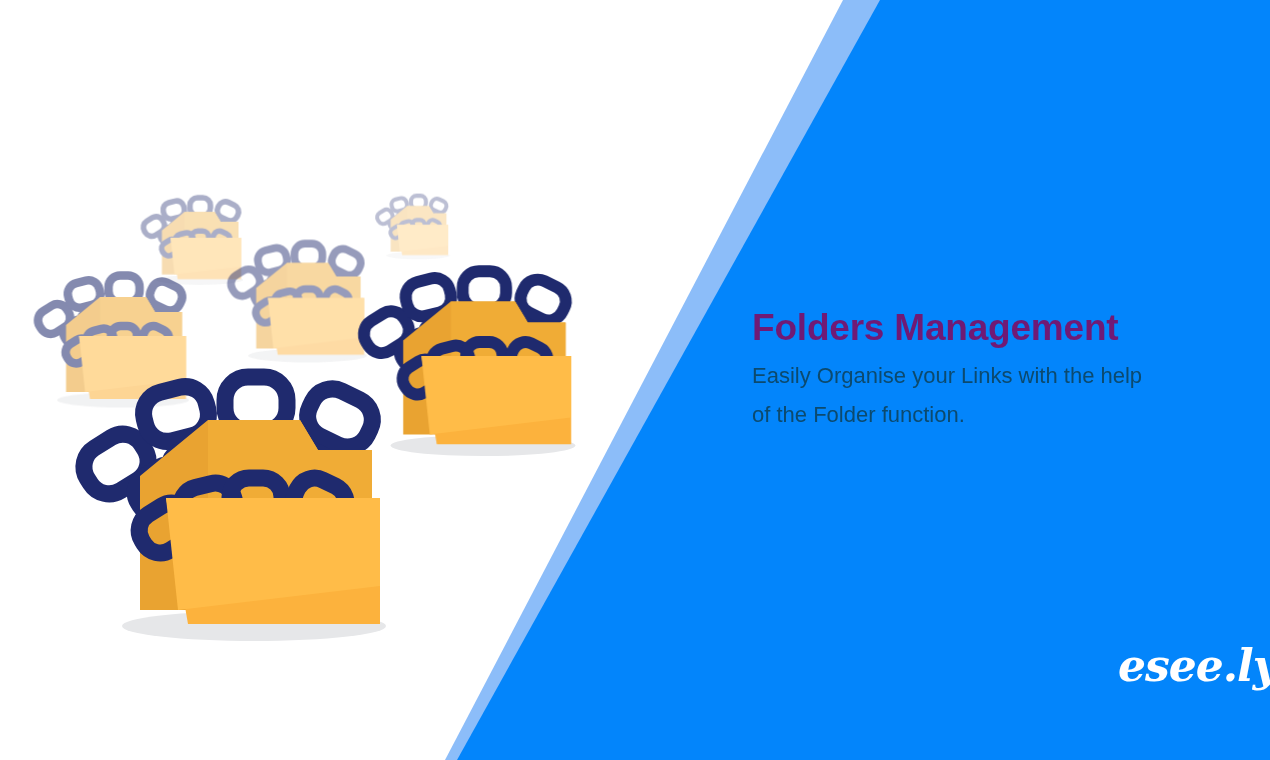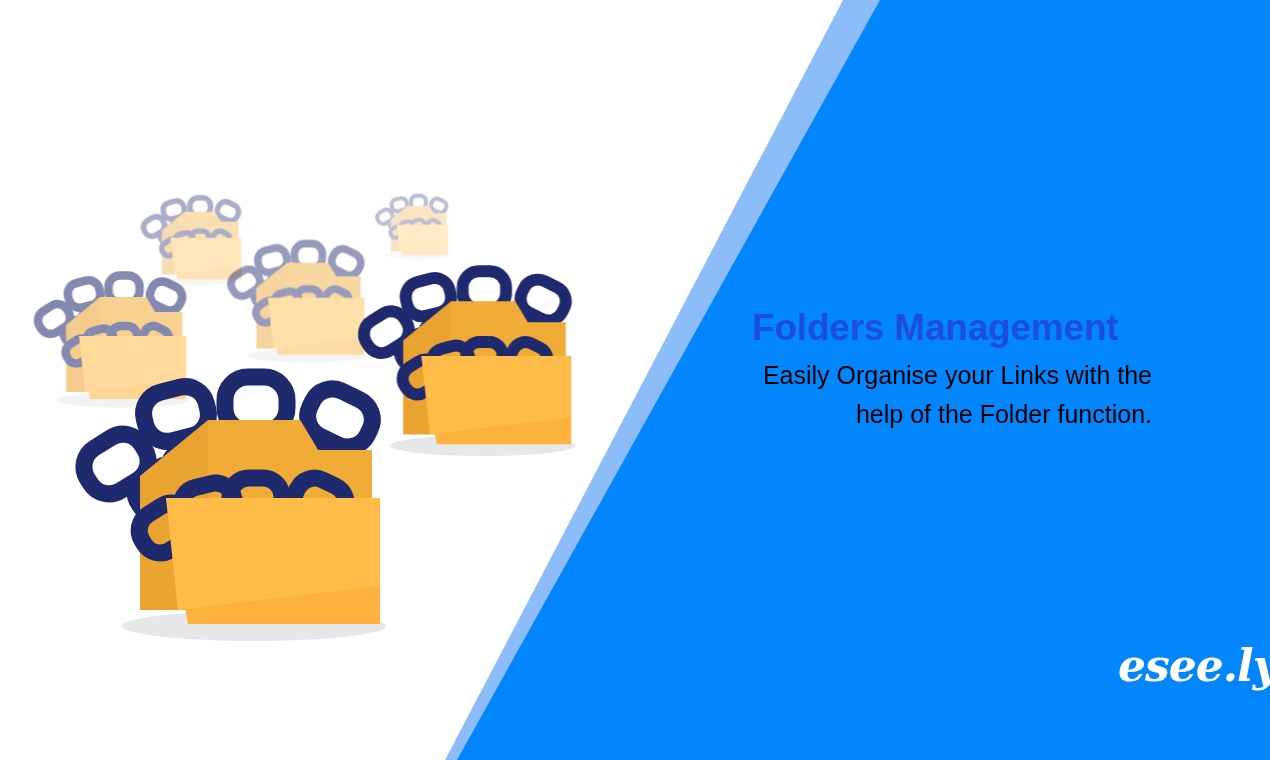--- a/index.html
+++ b/index.html
@@ -38,32 +38,31 @@
     position: absolute;
     left: 752px;
     top: 306px;
     width: 470px;
   }
   #title {
     margin: 0;
     font-size: 37px;
     line-height: 44px;
     font-weight: bold;
-    color: #1d4ed8;
+    color: #701a75;
     letter-spacing: -0.2px;
     white-space: nowrap;
   }
   #subtitle {
     margin: 6px 0 0 0;
-    font-size: 25px;
+    font-size: 22px;
     line-height: 39px;
     font-weight: 400;
-    color: #000000;
+    color: #0c4a6e;
     max-width: 400px;
-    text-align: right;
   }
 
   
   #logo {
     position: absolute;
     left: 1118px;
     top: 637px;
     width: 130px;
     height: 62px;
   }

